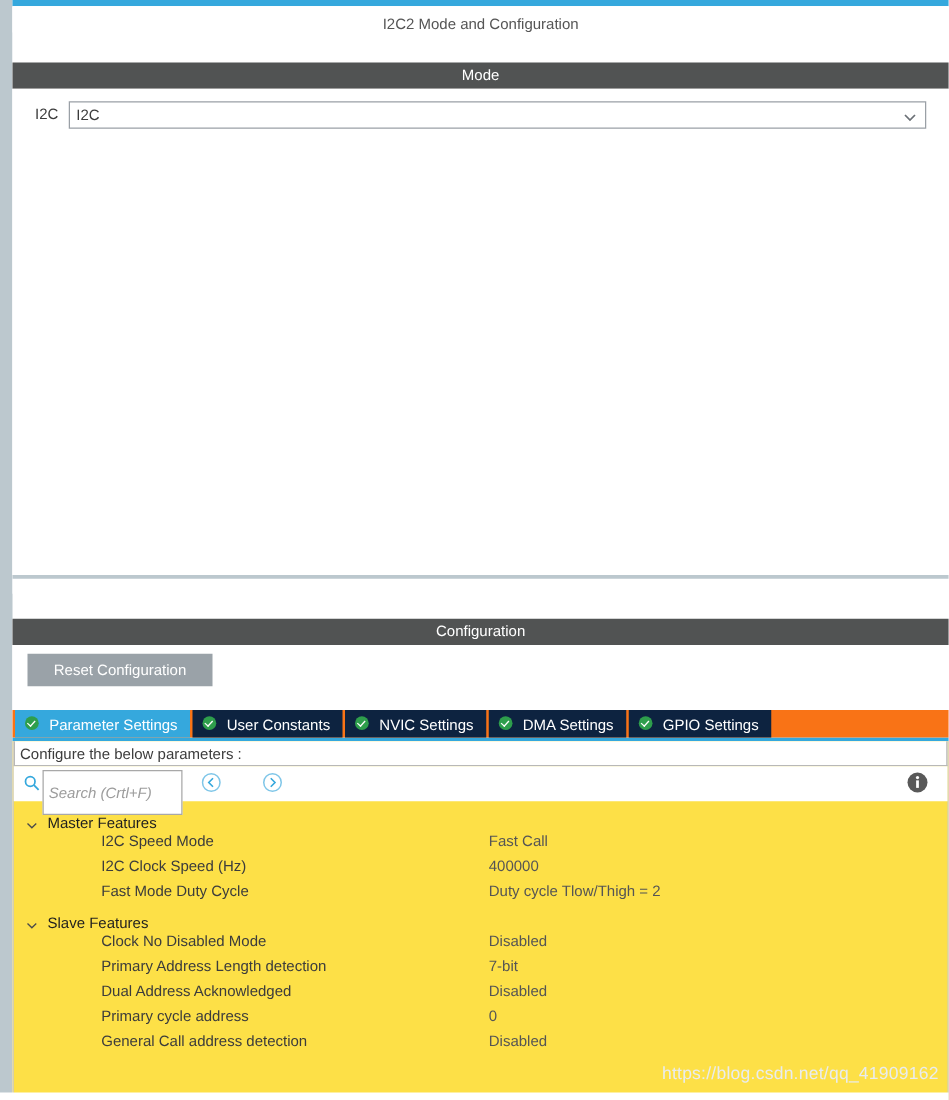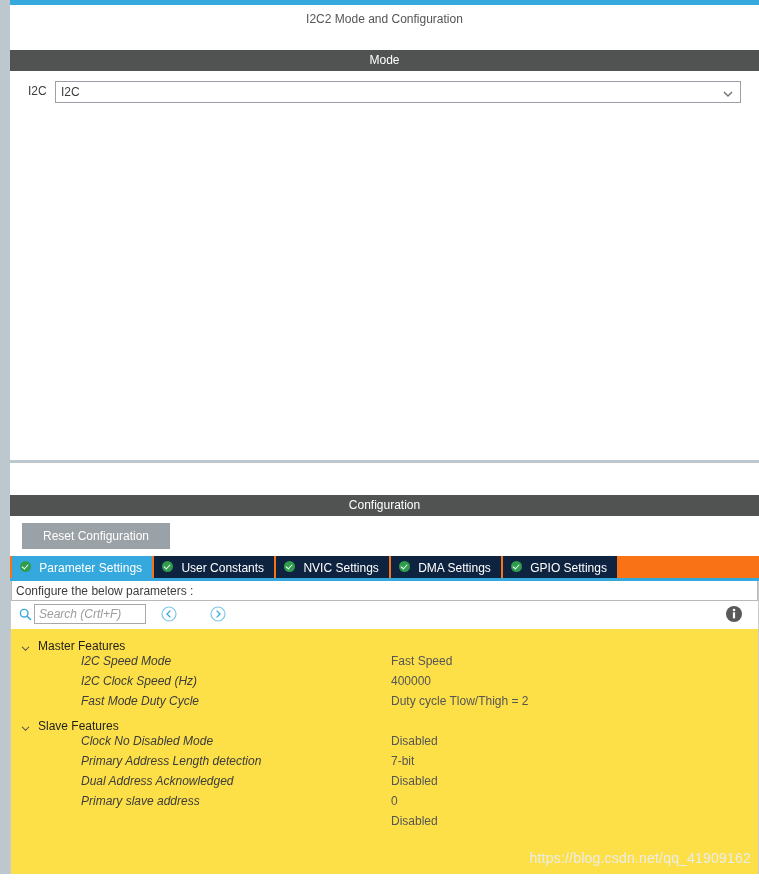--- a/index.html
+++ b/index.html
@@ -131,21 +131,21 @@
   .config-bar {
     height: 21px;
     line-height: 21px;
     text-align: center;
     color: #ffffff;
     font-size: 12px;
     background: #515353;
   }
   .reset-area {
     position: relative;
-    height: 40px;
+    height: 52px;
     background: #ffffff;
   }
   .reset-btn {
     position: absolute;
     left: 12px;
     top: 7px;
     width: 148px;
     height: 26px;
     background: #9aa2a8;
     border: none;
@@ -243,21 +243,21 @@
     left: 8px;
     top: 7px;
     width: 13px;
     height: 13px;
   }
   .search-box {
     position: absolute;
     left: 23px;
     top: 3px;
     width: 112px;
-    height: 20px;
+    height: 36px;
     border: 1px solid #a8a8a8;
     box-sizing: border-box;
     background: #ffffff;
     font-family: "Liberation Sans", sans-serif;
     font-size: 12px;
     color: #3c3c3c;
     padding-left: 4px;
     outline: none;
   }
   .search-box::placeholder {
@@ -312,21 +312,20 @@
     height: 20px;
     line-height: 20px;
     cursor: pointer;
   }
   .param-name {
     position: absolute;
     left: 70px;
     top: 0;
     font-size: 12px;
     color: #3c3c3c;
-    font-style: italic;
   }
   .param-value {
     position: absolute;
     left: 380px;
     top: 0;
     font-size: 12px;
     color: #555555;
   }
 
   
@@ -438,21 +437,21 @@
       <div class="group-row">
         <span class="chevron">
           <svg viewBox="0 0 10 8" width="9" height="7">
             <polyline points="1,2 5,6 9,2" fill="none" stroke="#4a4a4a" stroke-width="1.2"></polyline>
           </svg>
         </span>
         <span class="group-label">Master Features</span>
       </div>
       <div class="param-row">
         <span class="param-name">I2C Speed Mode</span>
-        <span class="param-value">Fast Speed</span>
+        <span class="param-value">Fast Call</span>
       </div>
       <div class="param-row">
         <span class="param-name">I2C Clock Speed (Hz)</span>
         <span class="param-value">400000</span>
       </div>
       <div class="param-row">
         <span class="param-name">Fast Mode Duty Cycle</span>
         <span class="param-value">Duty cycle Tlow/Thigh = 2</span>
       </div>
 
@@ -470,24 +469,25 @@
       </div>
       <div class="param-row">
         <span class="param-name">Primary Address Length detection</span>
         <span class="param-value">7-bit</span>
       </div>
       <div class="param-row">
         <span class="param-name">Dual Address Acknowledged</span>
         <span class="param-value">Disabled</span>
       </div>
       <div class="param-row">
-        <span class="param-name">Primary slave address</span>
+        <span class="param-name">Primary cycle address</span>
         <span class="param-value">0</span>
       </div>
       <div class="param-row">
+        <span class="param-name">General Call address detection</span>
         <span class="param-value">Disabled</span>
       </div>
 
     </div>
   </div>
 </div>
 
 <div class="watermark">https://blog.csdn.net/qq_41909162</div>
 <div class="bottom-strip"></div>
 

